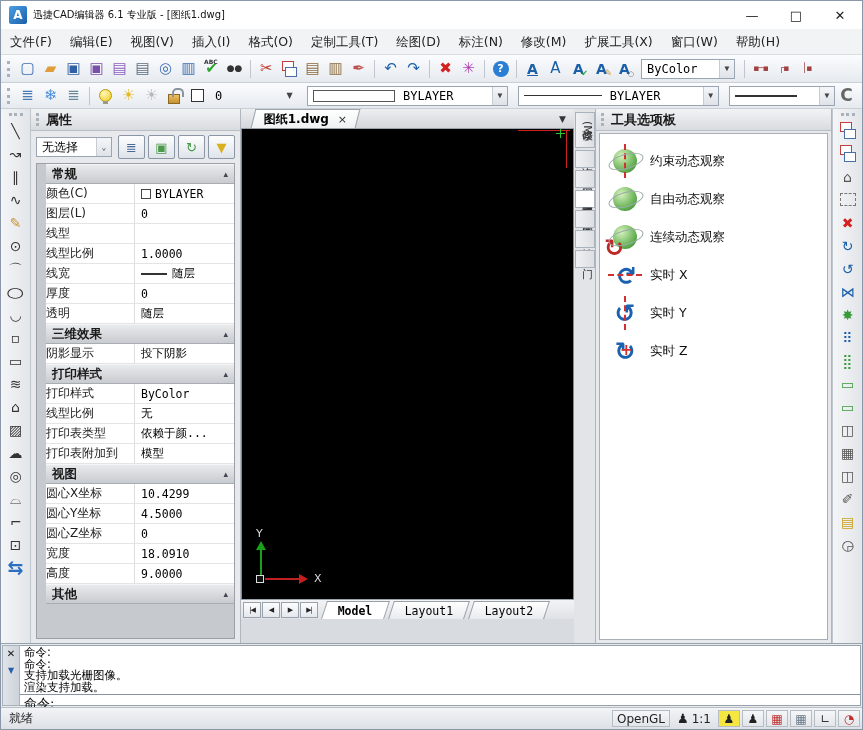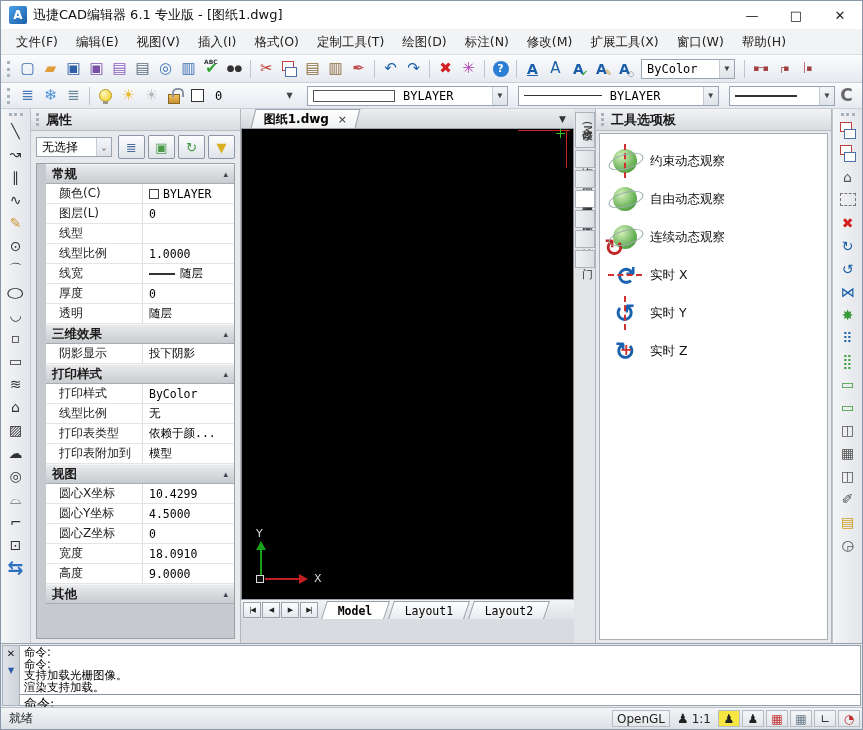--- a/index.html
+++ b/index.html
@@ -1,25 +1,25 @@
 <!DOCTYPE html>
 <html><head>
 <meta charset="utf-8">
 <style>
 *{box-sizing:border-box;margin:0;padding:0}
 body{width:863px;height:730px;overflow:hidden;font-family:"DejaVu Sans","Liberation Sans",sans-serif;font-size:12px;background:#e8eaed}
 .app{width:863px;height:730px;display:flex;flex-direction:column;border:1px solid #8a97a8;background:#e8eaed}
 
 .titlebar{height:28px;background:#fff;display:flex;align-items:center;padding-left:8px;gap:6px;flex-shrink:0}
 .app-logo{width:18px;height:18px;background:linear-gradient(135deg,#4aa0e8,#1a5fa8);color:#fff;font-weight:bold;font-size:12px;display:flex;align-items:center;justify-content:center;border-radius:2px}
-.title{font-size:13px;color:#111}
+.title{font-size:10px;color:#111}
 .win-controls{margin-left:auto;display:flex;height:100%}
 .wc{width:44px;display:flex;align-items:center;justify-content:center;font-size:13px;color:#222}
 
-.menubar{height:26px;background:#f2f3f5;border-bottom:1px solid #d9dce0;display:flex;align-items:center;padding-left:6px;flex-shrink:0}
+.menubar{height:26px;background:#f2f3f5;border-bottom:1px solid #d9dce0;display:flex;align-items:center;flex-shrink:0}
 .menu-item{padding:0 9px;font-size:12.5px;color:#222;line-height:25px;white-space:nowrap}
 
 .toolbar{display:flex;align-items:center;background:linear-gradient(#fbfcfe,#e6eaef);border-bottom:1px solid #c9cfd6;padding:0 4px 0 4px;flex-shrink:0;position:relative}
 .toolbar::before{content:"";height:16px;border-left:3px dotted #a8b2bd;margin:0 6px 0 2px}
 .tb1{height:28px}.tb2{height:26px}
 .tbi{width:23px;height:22px;display:flex;align-items:center;justify-content:center;font-size:15px;line-height:1;position:relative;border-radius:2px;flex-shrink:0}
 .tbi .g{display:flex;align-items:center;justify-content:center}
 .tbi.sep{width:9px}
 .tbi.sep::before{content:"";width:1px;height:18px;background:#bfc6cf}
 .tbi.help .g{background:#2a7fd4;color:#fff !important;border-radius:50%;width:16px;height:16px;font-size:11px;font-weight:bold}
@@ -65,21 +65,21 @@
 .props{width:210px;background:#e7e9ec;border-right:1px solid #b0b6bd;display:flex;flex-direction:column;flex-shrink:0}
 .panel-hdr{height:22px;background:linear-gradient(#f2f3f5,#d8dbdf);border-bottom:1px solid #b9bec5;display:flex;align-items:center;font-weight:bold;font-size:13px;color:#1a1a1a;padding-left:15px;position:relative;flex-shrink:0}
 .panel-hdr::before{content:"";position:absolute;left:5px;top:4px;bottom:4px;border-left:3px dotted #aab2bb}
 .props-tb{height:32px;display:flex;align-items:center;gap:3px;padding:0 5px;flex-shrink:0}
 .sel-combo{width:78px;margin-right:3px}
 .pbtn{width:27px;height:24px;border:1px solid #8a96a5;background:linear-gradient(#fdfdfe,#dfe4ea);display:flex;align-items:center;justify-content:center;font-size:13px;border-radius:2px}
 .grid{flex:1;margin:0 5px 4px;background:#c6c9cd;border:1px solid #9aa0a8;padding-left:9px;overflow:hidden}
 .sec-hdr{height:20px;background:linear-gradient(#e9eaec,#c8cbcf);border-bottom:1px solid #a8adb3;border-top:1px solid #f5f6f7;display:flex;align-items:center;font-weight:bold;font-size:12.5px;color:#1a1a1a;padding:0 6px}
 .sec-hdr .arr{margin-left:auto;font-size:9px;color:#445}
 .prow{height:20px;display:flex;background:#fff;border-bottom:1px solid #e4e4e4;font-size:12px}
-.plabel{width:97px;padding-left:13px;border-right:1px solid #ddd;display:flex;align-items:center;color:#222;white-space:nowrap;overflow:hidden}
+.plabel{width:89px;border-right:1px solid #ddd;display:flex;align-items:center;color:#222;white-space:nowrap;overflow:hidden}
 .pvalue{flex:1;padding-left:6px;display:flex;align-items:center;font-family:"DejaVu Sans Mono","DejaVu Sans",monospace;font-size:11.5px;white-space:nowrap;overflow:hidden}
 .swatch{display:none;width:10px;height:10px;border:1px solid #444;background:#fff;margin-right:4px;flex-shrink:0}
 .pvalue.has-swatch .swatch{display:inline-block}
 .pvalue.has-line::before{content:"";width:26px;border-top:2px solid #333;margin-right:5px}
 
 .center{flex:1;display:flex;flex-direction:column;background:#d8dbdf;min-width:0}
 .doc-tabbar{height:20px;background:linear-gradient(#eceef0,#d4d7db);border-bottom:1px solid #9aa2ab;display:flex;align-items:flex-end;padding-left:12px;flex-shrink:0}
 .doc-tab{height:19px;background:linear-gradient(#fff,#eef0f2);border:1px solid #9aa2ab;border-bottom:none;display:flex;align-items:center;padding:0 10px;font-size:12px;gap:9px;transform:skewX(-14deg)}
 .doc-tab>*{transform:skewX(14deg)}
 .doc-tab .lbl{font-weight:bold}

